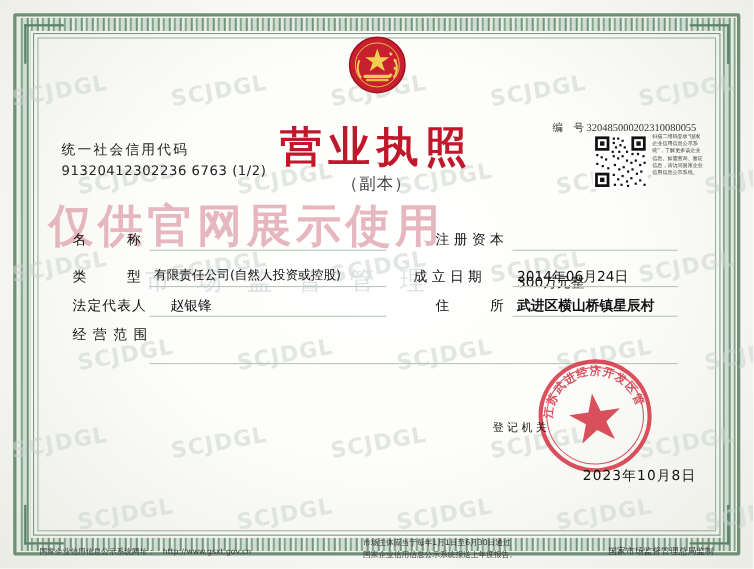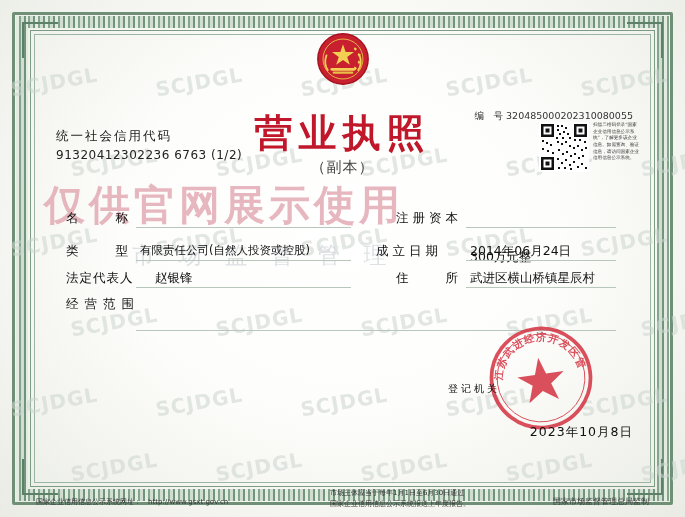--- a/index.html
+++ b/index.html
@@ -106,21 +106,21 @@
   .credit-label{
     position:absolute;left:56px;top:128px;
     font-size:12.5px;color:#222;letter-spacing:2px;
   }
   .credit-code{
     position:absolute;left:56px;top:148px;
     font-size:12px;color:#222;letter-spacing:.5px;
   }
   .reg-no{
     position:absolute;right:52px;top:110px;
-    font-size:9.5px;color:#333;text-align:center;
+    font-size:9.5px;color:#333;text-align:center;font-family:Liberation Serif, serif;
   }
   .qr{
     position:absolute;right:96px;top:122px;width:50px;height:50px;
   }
   .qr-note{
     position:absolute;right:46px;top:122px;width:46px;
     font-size:4.6px;line-height:1.45;color:#333;text-align:left;
   }
 
   
@@ -303,21 +303,21 @@
 
   <div class="field flabel" style="left:396px;top:210px;">注册资本</div>
   <div class="field fvalue" style="left:470px;top:210px;margin-top:39px;">300万元整</div>
   <div class="line" style="left:466px;top:227px;width:150px;"></div>
 
   <div class="field flabel" style="left:376px;top:243px;">成立日期</div>
   <div class="field fvalue" style="left:470px;top:243px;">2014年06月24日</div>
   <div class="line" style="left:466px;top:260px;width:150px;"></div>
 
   <div class="field flabel" style="left:396px;top:270px;">住　　所</div>
-  <div class="field fvalue" style="left:470px;top:270px;">武进区横山桥镇星辰村</div>
+  <div class="field fvalue" style="left:470px;top:270px;font-weight:bold;">武进区横山桥镇星辰村</div>
   <div class="line" style="left:466px;top:287px;width:150px;"></div>
 
   <div class="field flabel" style="left:66px;top:296px;letter-spacing:1px;">经 营 范 围</div>
   <div class="line" style="left:136px;top:330px;width:480px;"></div>
 
   <div class="seal">
     <svg viewBox="0 0 120 120" width="112" height="112">
       <g transform="rotate(-8 60 60)" opacity="0.82">
         <circle cx="60" cy="60" r="53" fill="none" stroke="#d32a3a" stroke-width="4"></circle>
         <circle cx="60" cy="60" r="47" fill="none" stroke="#d32a3a" stroke-width="1"></circle>

